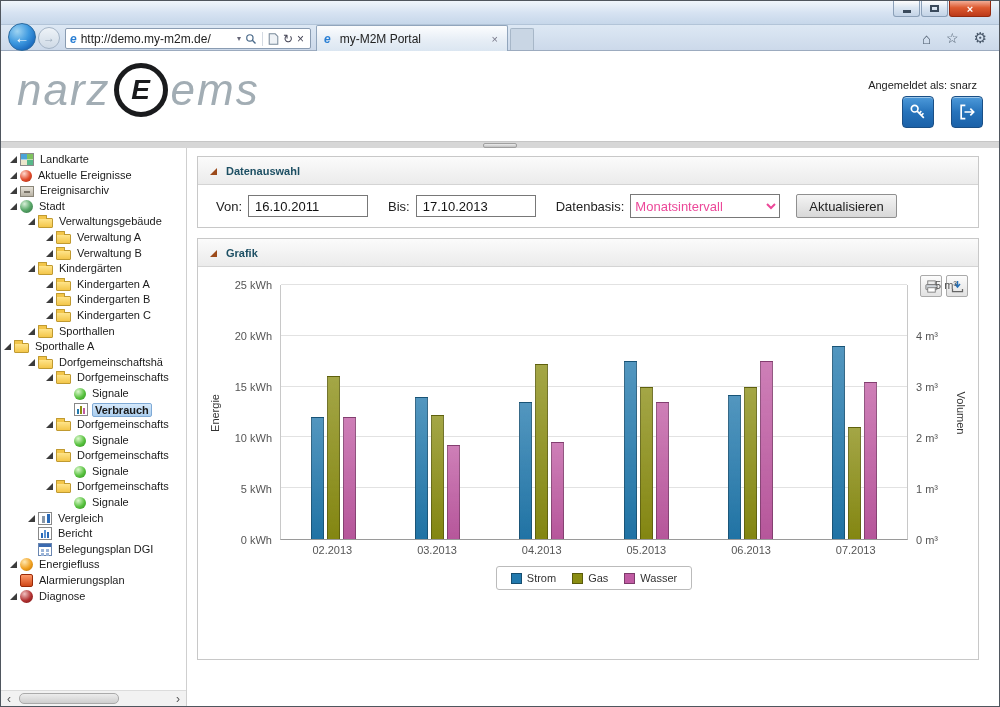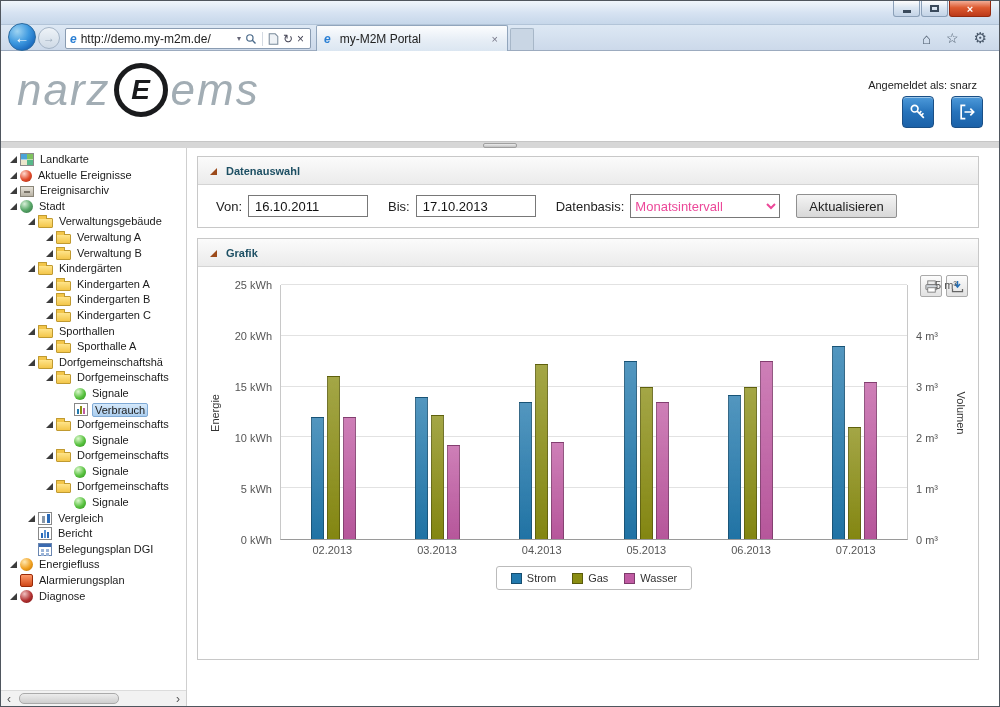--- a/index.html
+++ b/index.html
@@ -68,21 +68,21 @@
   .main { flex:1; padding:8px 20px 0 10px; overflow:hidden; }
 
   
   .tree-row { height:15.6px; display:flex; align-items:flex-start; font-size:11px; color:#1a1a1a; white-space:nowrap; overflow:hidden; }
   .expander { width:11px; height:11px; position:relative; flex:0 0 auto; margin-right:2px; }
   .expander::after { content:""; position:absolute; right:1px; bottom:1px; width:0; height:0;
     border-left:7px solid transparent; border-bottom:7px solid #3c3c3c; }
   .expander.noexp::after { display:none; }
   .ti { width:15px; height:14px; display:inline-block; flex:0 0 auto; margin-right:4px; position:relative; }
   .tree-label { padding:0 2px; }
-  .tree-row.selected .tree-label { background:linear-gradient(#d5e9fb,#abceef); border:1px solid #7faad6; border-radius:2px; }
+  .tree-row.selected .tree-label { background:linear-gradient(#d5e9fb,#abceef); border:1px solid #7faad6; border-radius:2px;font-weight:bold; }
 
   .folder-icon { width:15px; height:10px; margin-top:3px; background:linear-gradient(#ffe48a,#f3c64a);
     border:1px solid #c09a30; border-radius:1px; }
   .folder-icon::before { content:""; position:absolute; top:-4px; left:-1px; width:7px; height:3px;
     background:#f3c64a; border:1px solid #c09a30; border-bottom:none; border-radius:1px 1px 0 0; }
   .signal-icon { width:12px; height:12px; margin-top:1px; border-radius:50%;
     background:radial-gradient(circle at 35% 30%, #dcf8cd, #57c13e 55%, #2d8c1e); }
   .events-icon { width:12px; height:12px; margin-top:1px; border-radius:50%;
     background:radial-gradient(circle at 35% 30%, #ffd9cf, #e04a2a 55%, #9c2a10); }
   .map-icon { width:14px; height:13px; border:1px solid #8a8a8a;
@@ -316,21 +316,21 @@
             <div class="tree-row" style="padding-left: 42px;">
               <span class="expander"></span>
               <span class="ti folder-icon"></span>
               <span class="tree-label">Kindergarten C</span>
             </div>
             <div class="tree-row" style="padding-left: 24px;">
               <span class="expander"></span>
               <span class="ti folder-icon"></span>
               <span class="tree-label">Sporthallen</span>
             </div>
-            <div class="tree-row" style="padding-left: 42px;">
+            <div class="tree-row" style="">
               <span class="expander"></span>
               <span class="ti folder-icon"></span>
               <span class="tree-label">Sporthalle A</span>
             </div>
             <div class="tree-row" style="padding-left: 24px;">
               <span class="expander"></span>
               <span class="ti folder-icon"></span>
               <span class="tree-label">Dorfgemeinschaftshä</span>
             </div>
             <div class="tree-row" style="padding-left: 42px;">

